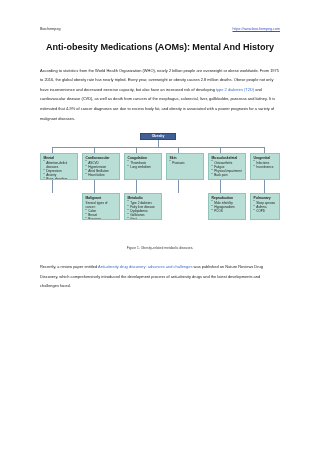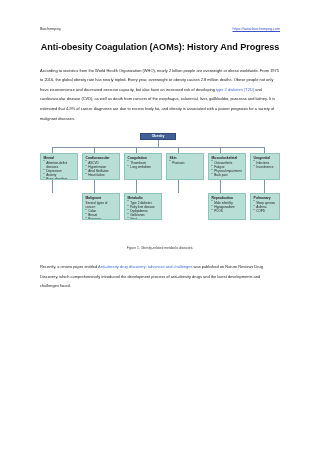--- a/index.html
+++ b/index.html
@@ -164,22 +164,22 @@
 <body>
 
 <div class="page">
 
   <div class="site-header">
     <span class="brand">Biochempeg</span>
     <a class="site-url" href="#">https://www.biochempeg.com</a>
   </div>
 
   <h1 class="doc-title">
-    <span>Anti-obesity Coagulation (AOMs): History And</span>
-    <span>Progress</span>
+    <span>Anti-obesity Medications (AOMs): Mental And</span>
+    <span>History</span>
   </h1>
 
   <p class="para"><span>According to statistics from the World Health Organization (WHO), nearly 2 billion people are overweight or obese worldwide. From 1975 to 2016, the global obesity rate has nearly tripled. Every year, overweight or obesity causes 2.8 million deaths. Obese people not only have inconvenience and decreased exercise capacity, but also have an increased risk of developing </span><a class="inline-link" href="#">type 2 diabetes (T2D)</a><span> and cardiovascular disease (CVD), as well as death from cancers of the esophagus, colorectal, liver, gallbladder, pancreas and kidney.  It is estimated that 4-9% of cancer diagnoses are due to excess body fat, and obesity is associated with a poorer prognosis for a variety of malignant diseases.</span></p>
 
   <div class="figure">
     <div class="chart">
 
       <div class="node root-node" style="left:100px; top:0px; width:36px; height:7px;">
         <span class="root-label">Obesity</span>
       </div>

